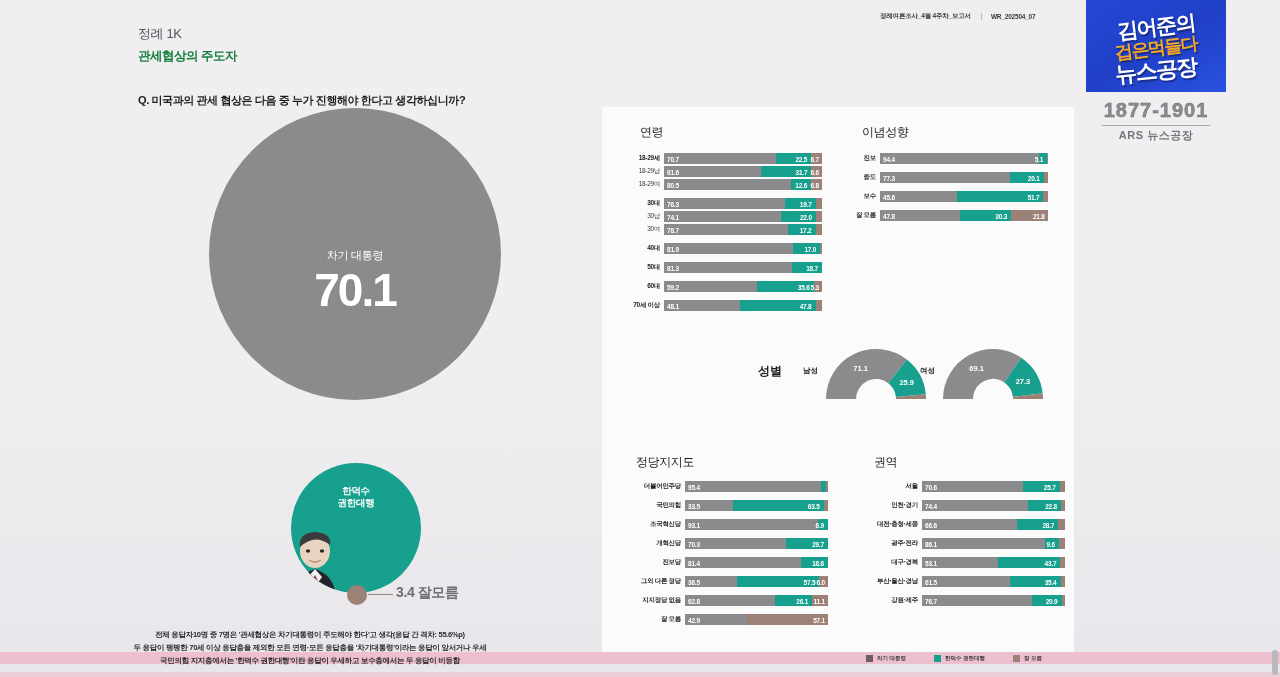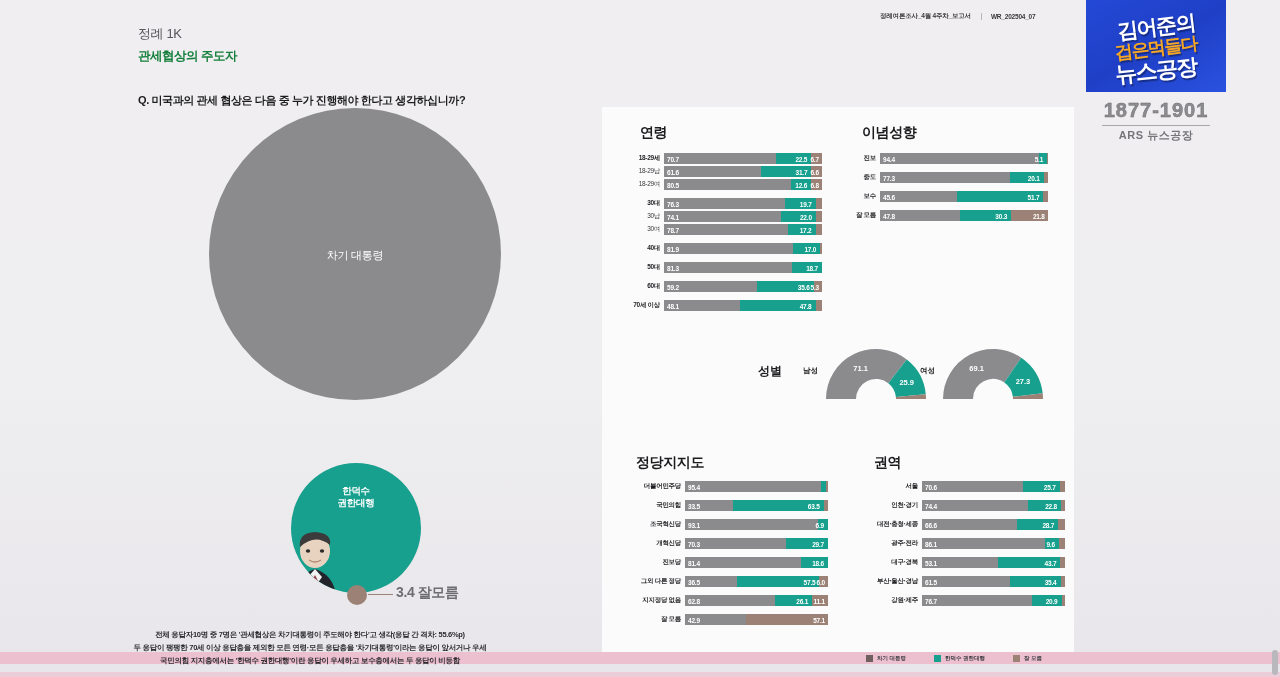--- a/index.html
+++ b/index.html
@@ -65,21 +65,21 @@
   .portrait { position:absolute; left:-6px; bottom:-8px; width:74px; height:74px; }
   .dot-small {
     position:absolute; left:347px; top:585px; width:20px; height:20px; border-radius:50%;
     background:#9c8276;
   }
   .leader { position:absolute; left:368px; top:594px; width:25px; height:1px; background:#9c8276; }
   .dk-lab { position:absolute; left:396px; top:584px; font-size:14px; font-weight:bold; color:#6d6d72; letter-spacing:-.4px;}
 
   
   .panel { position:absolute; left:602px; top:107px; width:472px; height:545px; background:#fbfbfc; }
-  .sec-title { position:absolute; font-size:14px; font-weight:bold; color:#1c1c1e; letter-spacing:-.4px;}
+  .sec-title { position:absolute; font-size:12px; font-weight:normal; color:#1c1c1e; letter-spacing:-.4px;}
 
   .rows { position:absolute; }
   .row { display:flex; align-items:center; height:11px; margin-bottom:2px; }
   .row.gap { margin-top:8px; }
   .rlab { font-size:6.5px; font-weight:bold; color:#1f1f22; text-align:right; padding-right:4px; letter-spacing:-.3px; white-space:nowrap;}
   .bar { height:11px; display:flex; overflow:hidden; }
   .seg { height:100%; position:relative; }
   .seg span {
     position:absolute; top:50%; transform:translateY(-50%);
     font-size:6.5px; font-weight:bold; color:#fff; letter-spacing:-.2px; white-space:nowrap;
@@ -133,20 +133,21 @@
   <div class="logo-rule"></div>
   <div class="logo-sub">ARS 뉴스공장</div>
 </div>
 
 <div class="h-sub">정례 1K</div>
 <div class="h-title">관세협상의 주도자</div>
 <div class="h-q">Q. 미국과의 관세 협상은 다음 중 누가 진행해야 한다고 생각하십니까?</div>
 
 <div class="bub-main">
   <div class="lab">차기 대통령</div>
+  <div class="val">70.1</div>
 </div>
 <div class="bub-sub">
   <div class="lab">
     <div>한덕수</div>
     <div>권한대행</div>
   </div>
   <svg class="portrait" viewBox="0 0 74 74">
     <ellipse cx="30" cy="24" rx="15" ry="17" fill="#e8d3c0"></ellipse>
     <path d="M15 20 q15 -14 30 -2 q2 -12 -15 -13 q-17 1 -15 15z" fill="#3b3b3b"></path>
     <ellipse cx="23" cy="24" rx="2.2" ry="1.8" fill="#2a2a2a"></ellipse>

